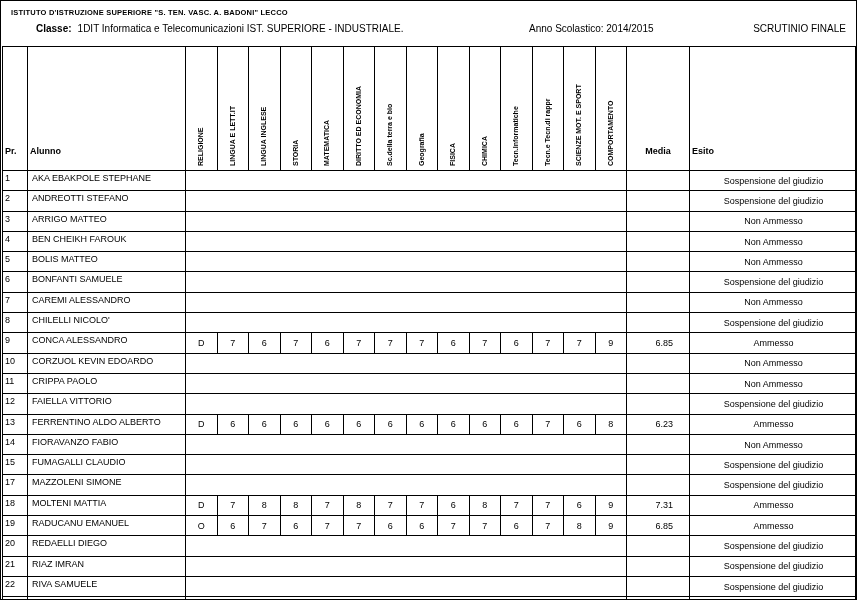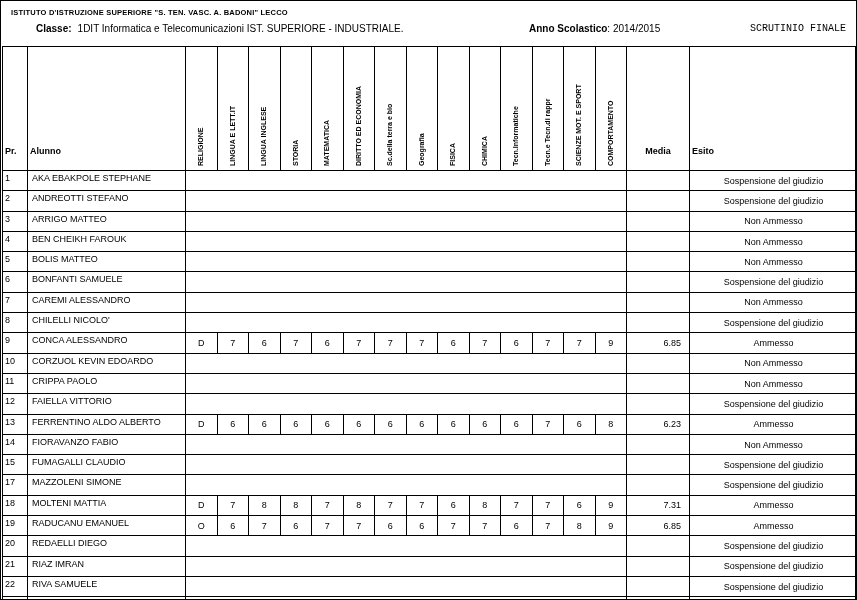--- a/index.html
+++ b/index.html
@@ -2,33 +2,33 @@
 <html><head>
 <meta charset="utf-8">
 <style>
   html,body{margin:0;padding:0;background:#fff;}
   body{width:857px;height:600px;position:relative;font-family:"Liberation Sans",sans-serif;color:#000;}
   .page{position:absolute;left:0;top:0;width:855px;height:598px;border:1px solid #000;background:#fff;}
   .institute{position:absolute;left:10px;top:7px;font-size:7.5px;font-weight:bold;letter-spacing:.2px;white-space:nowrap;}
   .class-line{position:absolute;left:35px;top:22px;font-size:10px;white-space:nowrap;}
   .class-line .lbl{font-weight:bold;margin-right:6px;}
   .anno-line{position:absolute;left:528px;top:22px;font-size:10px;white-space:nowrap;}
-  .anno-line .lbl{font-weight:bold;}
-  .scrutinio{position:absolute;right:10px;top:22px;font-size:10px;white-space:nowrap;font-family:Liberation Mono, monospace;}
+  .anno-line .lbl{font-weight:normal;}
+  .scrutinio{position:absolute;right:10px;top:22px;font-size:10px;white-space:nowrap;}
   table.grid{position:absolute;left:1px;top:45px;width:853px;border-collapse:collapse;table-layout:fixed;}
   table.grid th,table.grid td{border:1px solid #000;overflow:hidden;}
   thead th{height:95px;vertical-align:bottom;font-size:9px;font-weight:bold;padding:14px 2px;text-align:left;}
   th.subj{position:relative;padding:0;}
   th.subj .rot{position:absolute;bottom:4px;left:calc(50% + 4px);transform:rotate(-90deg);transform-origin:0 100%;white-space:nowrap;font-size:7px;line-height:8px;font-weight:bold;}
   th.media-h{text-align:center;}
   tbody td{height:16.3px;font-size:9px;padding:1px 2px;vertical-align:middle;line-height:10px;}
   td.pr{vertical-align:top;padding-top:2px;}
   td.name{vertical-align:top;padding-top:2px;padding-left:4px;}
   td.grade{text-align:center;}
-  td.media{text-align:right;padding-right:8px;}
+  td.media{text-align:right;padding-right:16px;}
   td.esito{padding-left:4px;text-align:center;}
 </style>
 </head>
 <body>
 
 <div class="page">
   <div class="institute">ISTITUTO D'ISTRUZIONE SUPERIORE "S. TEN. VASC. A. BADONI" LECCO</div>
   <div class="class-line">
     <span class="lbl">Classe:</span><span>1DIT Informatica e Telecomunicazioni  IST. SUPERIORE - INDUSTRIALE.</span>
   </div>

